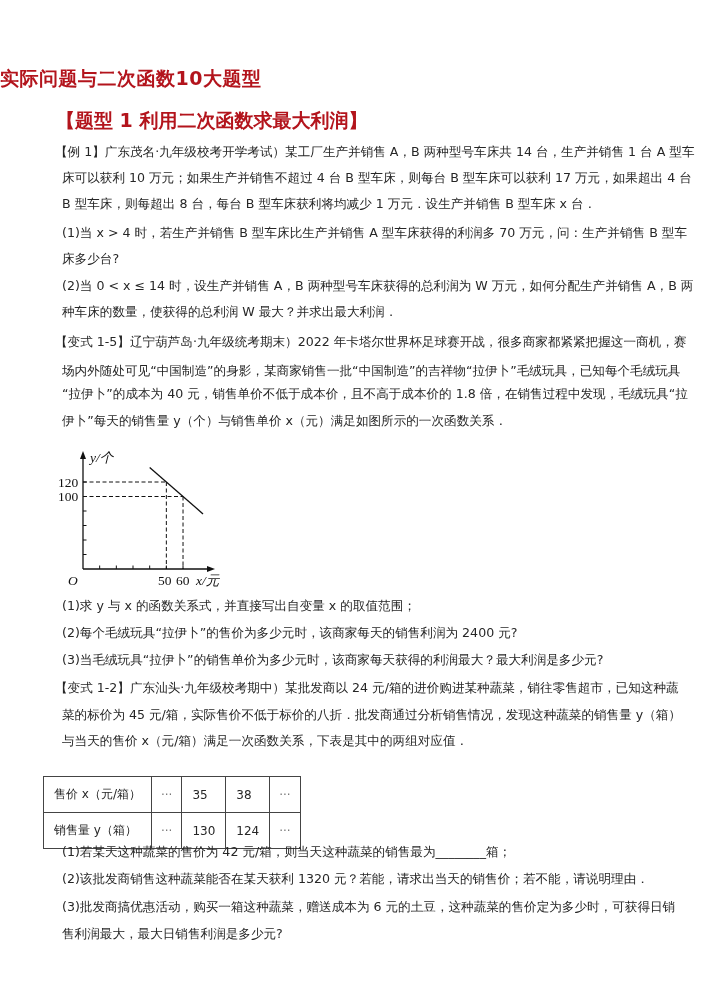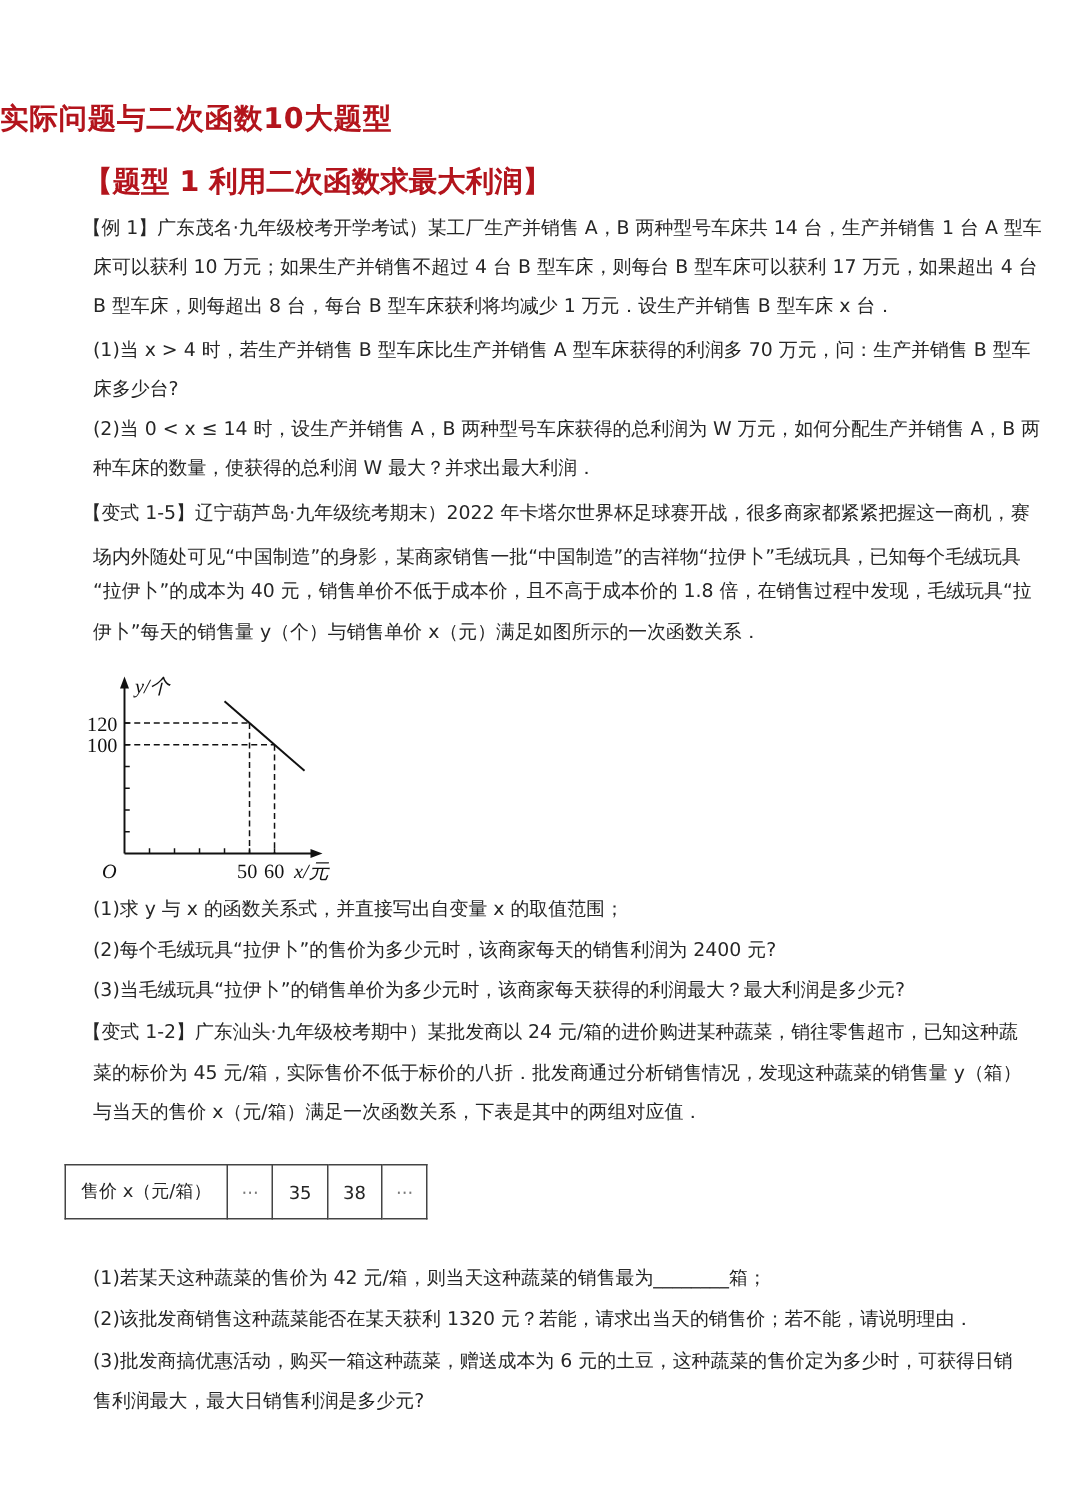--- a/index.html
+++ b/index.html
@@ -77,19 +77,26 @@
 
 <table class="tbl">
   <tbody>
       <tr>
     <td>售价 x（元/箱）</td>
     <td class="dots">···</td>
     <td class="num">35</td>
     <td class="num">38</td>
     <td class="dots">···</td>
   </tr>
+  <tr>
+    <td>销售量 y（箱）</td>
+    <td class="dots">···</td>
+    <td class="num">130</td>
+    <td class="num">124</td>
+    <td class="dots">···</td>
+  </tr>
 </tbody>
   </table>
 
 <div class="line" style="top:844px">(1)若某天这种蔬菜的售价为 42 元/箱，则当天这种蔬菜的销售最为________箱；</div>
 <div class="line" style="top:871px">(2)该批发商销售这种蔬菜能否在某天获利 1320 元？若能，请求出当天的销售价；若不能，请说明理由．</div>
 <div class="line" style="top:899px">(3)批发商搞优惠活动，购买一箱这种蔬菜，赠送成本为 6 元的土豆，这种蔬菜的售价定为多少时，可获得日销</div>
 <div class="line" style="top:926px">售利润最大，最大日销售利润是多少元?</div>
 
 </body></html>

